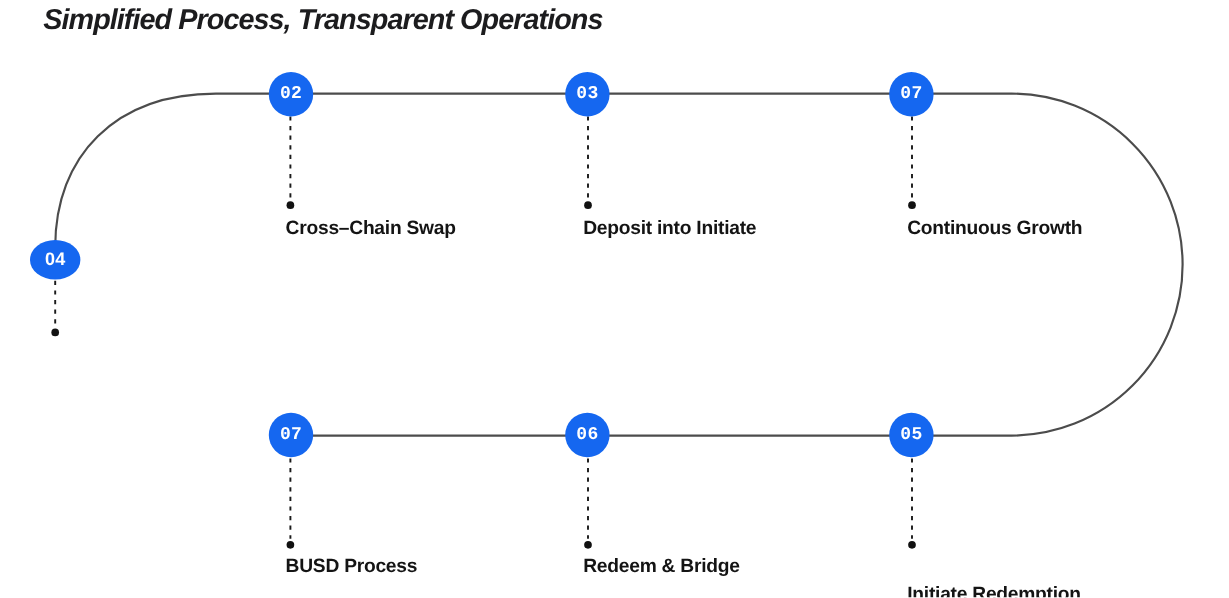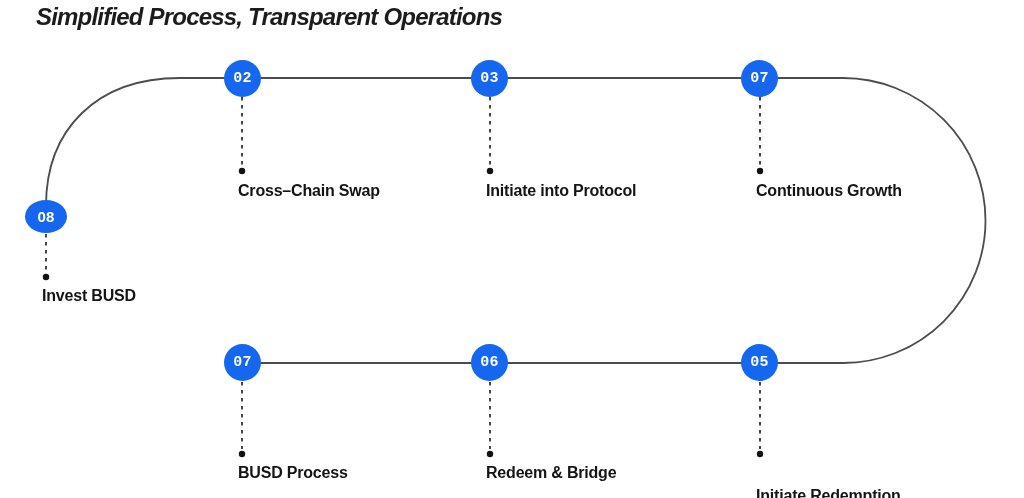--- a/index.html
+++ b/index.html
@@ -56,42 +56,41 @@
       <circle cx="242" cy="171" r="3.2"></circle>
       <circle cx="490" cy="171" r="3.2"></circle>
       <circle cx="760" cy="171" r="3.2"></circle>
       <circle cx="760" cy="454" r="3.2"></circle>
       <circle cx="490" cy="454" r="3.2"></circle>
       <circle cx="242" cy="454" r="3.2"></circle>
     </g>
   </svg>
 
   <div class="node oval" style="left:25px;top:200px;">
-    <span>08</span>
+    <span>04</span>
   </div>
   <div class="node round" style="left:224px;top:60px;">
     <span>02</span>
   </div>
   <div class="node round" style="left:471px;top:60px;">
     <span>03</span>
   </div>
   <div class="node round" style="left:741px;top:60px;">
     <span>07</span>
   </div>
   <div class="node round" style="left:741px;top:344px;">
     <span>05</span>
   </div>
   <div class="node round" style="left:471px;top:344px;text-align:right;">
     <span>06</span>
   </div>
   <div class="node round" style="left:224px;top:344px;">
     <span>07</span>
   </div>
 
-  <div class="step-label" style="left:42px;top:287px;">Invest BUSD</div>
   <div class="step-label" style="left:238px;top:182px;">Cross–Chain Swap</div>
-  <div class="step-label" style="left:486px;top:182px;">Initiate into Protocol</div>
+  <div class="step-label" style="left:486px;top:182px;">Deposit into Initiate</div>
   <div class="step-label" style="left:756px;top:182px;">Continuous Growth</div>
   <div class="step-label" style="left:756px;top:460px;margin-top:27px;">Initiate Redemption</div>
   <div class="step-label" style="left:486px;top:464px;">Redeem &amp; Bridge</div>
   <div class="step-label" style="left:238px;top:464px;">BUSD Process</div>
 
 </div>
 
 </body></html>

